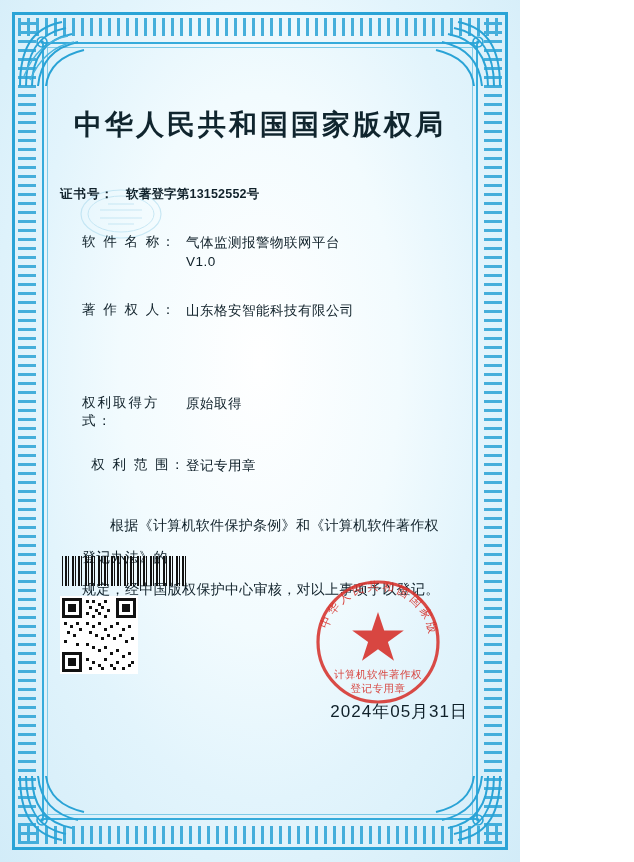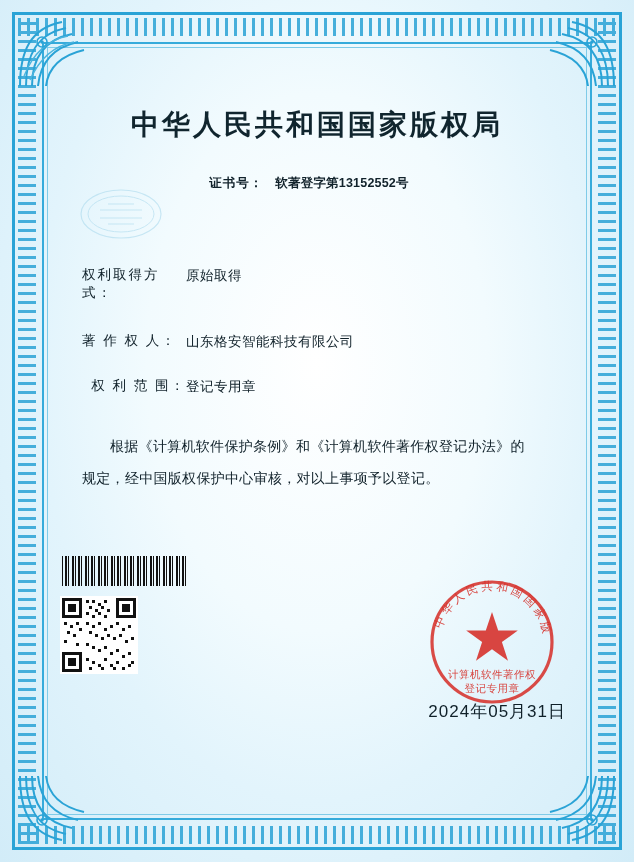--- a/index.html
+++ b/index.html
@@ -9,21 +9,21 @@
   }
   body {
     width: 634px;
     height: 862px;
     font-family: "Liberation Serif", "DejaVu Serif", serif;
     overflow: hidden;
   }
 
   .certificate {
     position: relative;
-    width: 634px;
+    width: 520px;
     height: 862px;
     box-sizing: border-box;
     background:
       radial-gradient(ellipse at 50% 42%, #ffffff 0%, #f2fbfe 38%, #e2f4fc 62%, #d2ecf8 100%);
     overflow: hidden;
   }
 
   
   .frame-outer {
     position: absolute;
@@ -110,22 +110,22 @@
     margin-top: 46px;
     letter-spacing: 3px;
   }
   .title-2 {
     font-size: 26px;
     margin-top: 16px;
     letter-spacing: 3px;
   }
 
   .cert-no {
-    margin-top: 31px;
-    text-align: center;
+    margin-top: 42px;
+    text-align: left;
     font-size: 12.5px;
     color: #11222b;
     padding-right: 16px;
     font-family: "Liberation Sans", sans-serif;
   }
   .cert-no .label { font-weight: bold; letter-spacing: 1px; }
   .cert-no .value { font-weight: bold; margin-left: 12px; letter-spacing: .2px; }
 
   .field {
     display: flex;
@@ -192,21 +192,21 @@
   .seal {
     position: absolute;
     right: 72px;
     top: 572px;
     width: 140px;
     height: 140px;
   }
 
   .date {
     position: absolute;
-    right: 68px;
+    right: 52px;
     top: 700px;
     font-size: 17px;
     color: #0f2029;
     font-family: "Liberation Sans", sans-serif;
     letter-spacing: 1px;
   }
 </style>
 </head>
 <body>
 
@@ -283,29 +283,36 @@
   </div>
 
   <div class="content">
 
     <div class="title title-1">中华人民共和国国家版权局</div>
 
     <div class="cert-no">
       <span class="label">证书号：</span><span class="value">软著登字第13152552号</span>
     </div>
 
+    <div class="field name">
+      <div class="k">软 件 名 称：</div>
+      <div class="v">
+        <div>气体监测报警物联网平台</div>
+        <div>V1.0</div>
+      </div>
+    </div>
+
+    <div class="field owner">
+      <div class="k">著 作 权 人：</div>
+      <div class="v">山东格安智能科技有限公司</div>
+    </div>
 
     <div class="field acquire">
       <div class="k">权利取得方式：</div>
       <div class="v">原始取得</div>
-    </div>
-
-    <div class="field owner">
-      <div class="k">著 作 权 人：</div>
-      <div class="v">山东格安智能科技有限公司</div>
     </div>
 
     <div class="field scope">
       <div class="k">权 利 范 围：</div>
       <div class="v">登记专用章</div>
     </div>
 
 
     <div class="paragraph">
       <div><span class="indent"></span><span>根据《计算机软件保护条例》和《计算机软件著作权登记办法》的</span></div>

